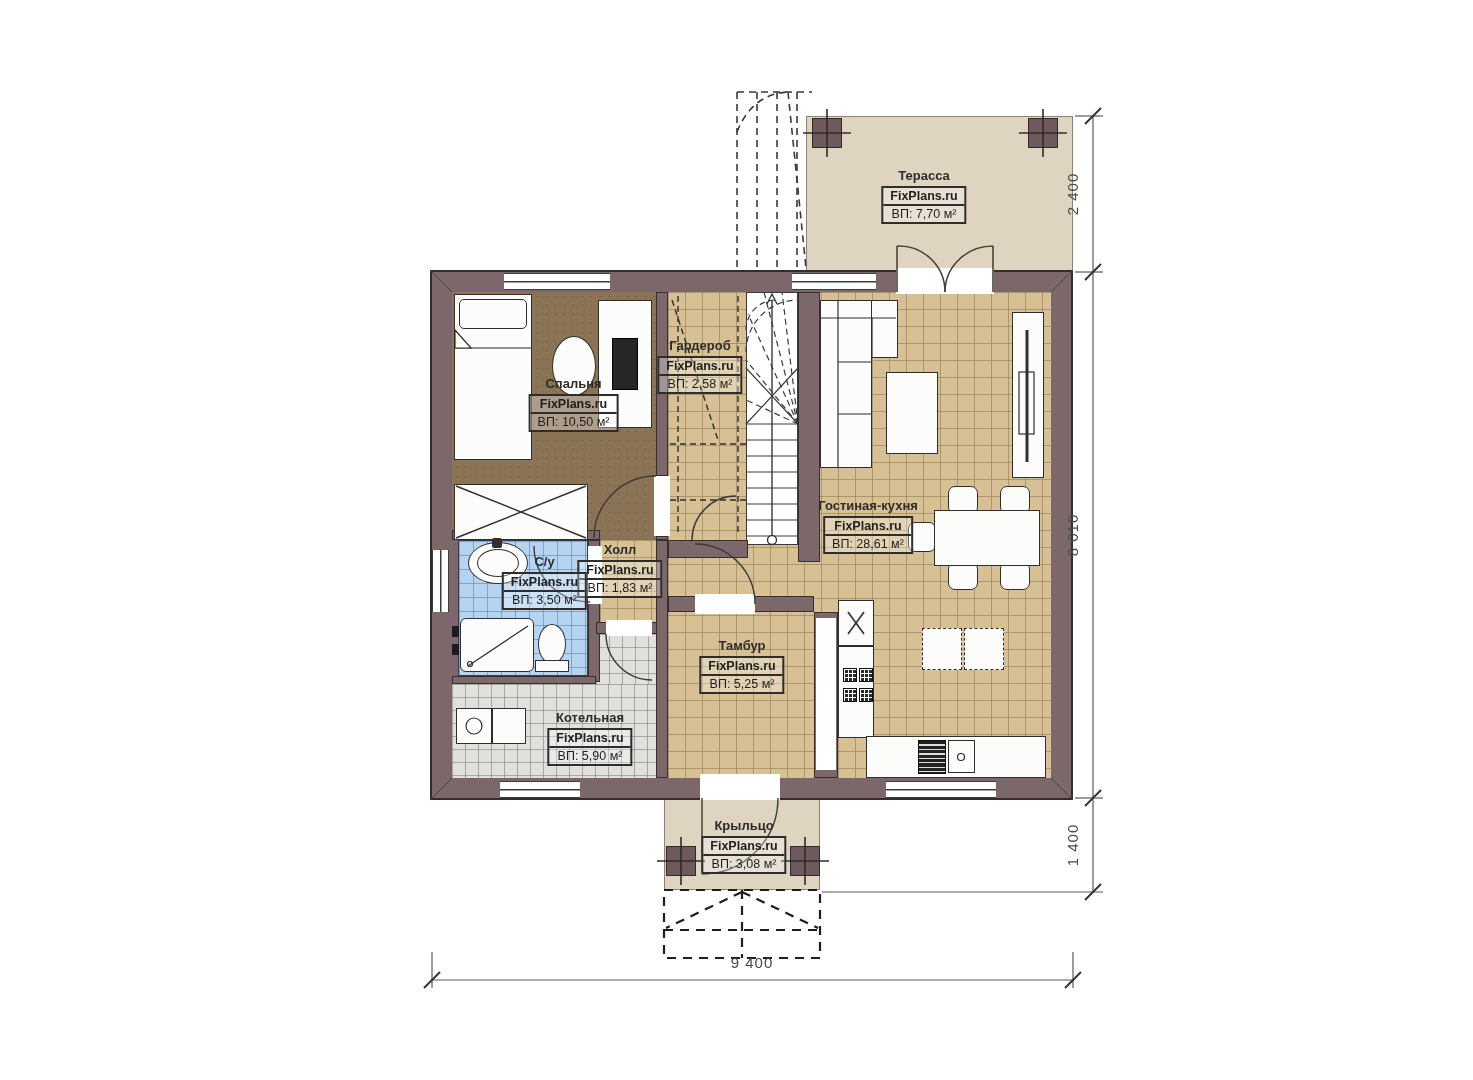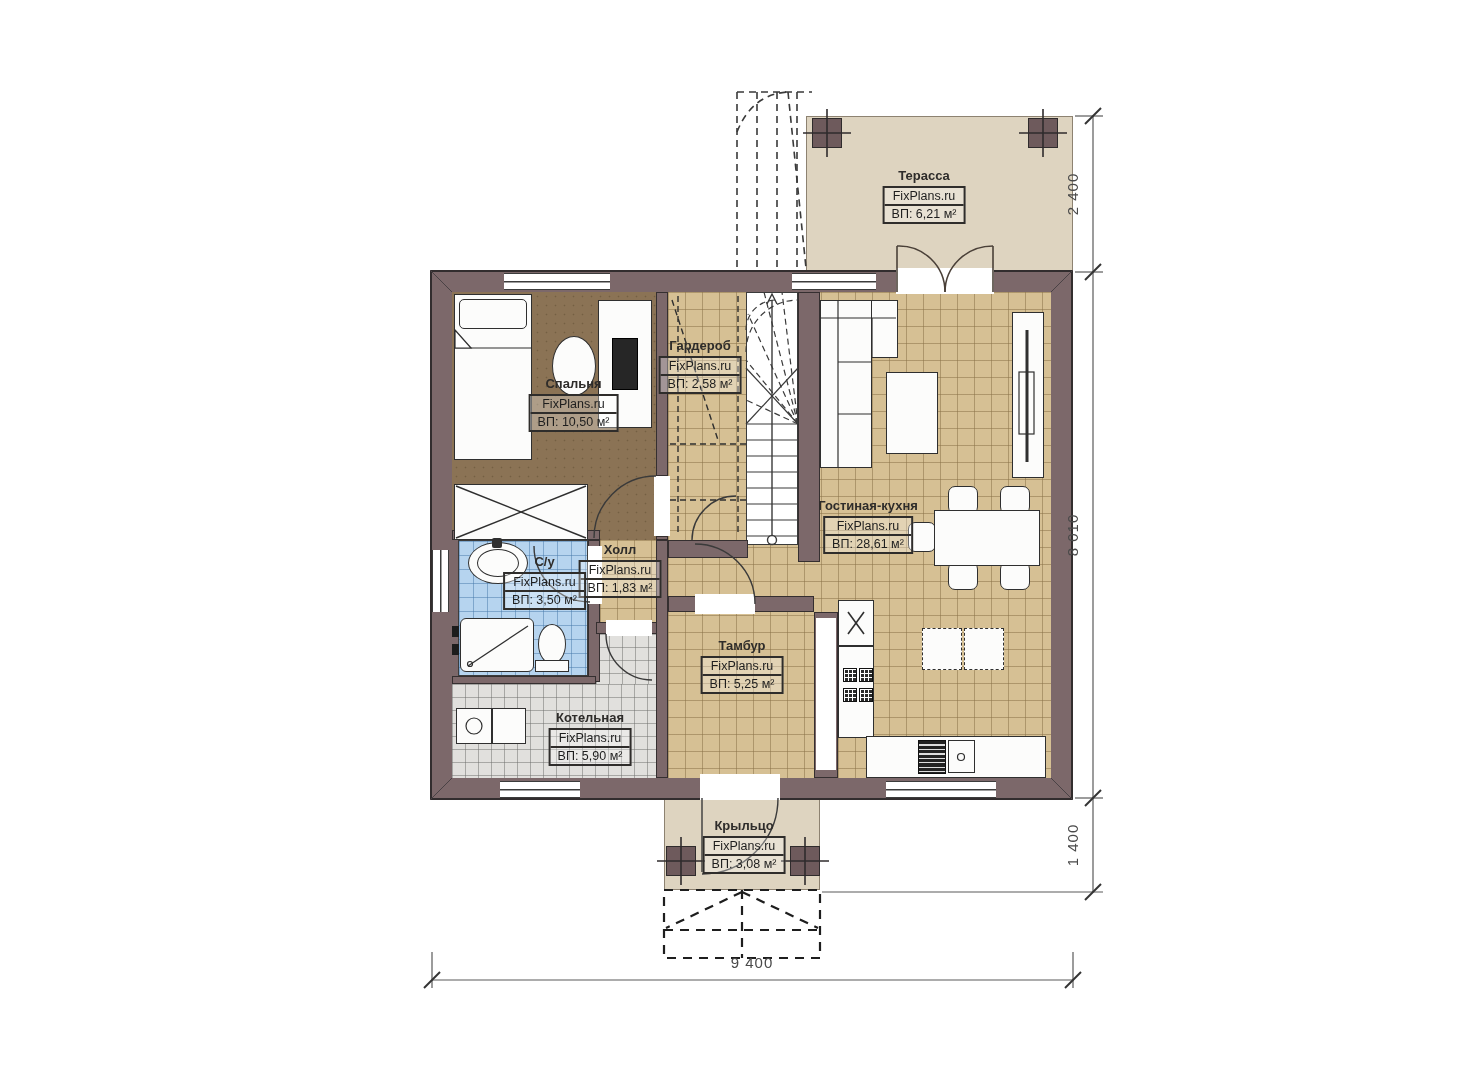--- a/index.html
+++ b/index.html
@@ -36,21 +36,21 @@
     border-left:1.5px solid #3c3c3c;border-right:1.5px solid #3c3c3c;
     background-image:linear-gradient(#3c3c3c,#3c3c3c);background-size:1.5px 100%;
     background-position:center;background-repeat:no-repeat;}
   .burner{position:absolute;box-sizing:border-box;width:14px;height:14px;background-color:#2a2a2a;
     background-image:linear-gradient(#fff 1px,transparent 1px),linear-gradient(90deg,#fff 1px,transparent 1px);
     background-size:4px 4px;border:1px solid #111;}
   .rack{position:absolute;box-sizing:border-box;background:repeating-linear-gradient(180deg,#222 0 3px,#ddd 3px 4.5px);border:1.5px solid #111;}
   .room-label{position:absolute;text-align:center;transform:translateX(-50%);white-space:nowrap;}
   .room-name{font-weight:bold;font-size:13px;color:#2e2c2a;margin-bottom:3px;}
   .label-box{display:inline-block;border:2px solid #2f2d2b;background:rgba(255,255,255,.3);}
-  .label-box .brand{padding:1px 7px;border-bottom:2px solid #2f2d2b;font-size:12.5px;color:#1e1e1e;}
+  .label-box .brand{padding:1px 7px;border-bottom:2px solid #2f2d2b;font-size:12.5px;color:#1e1e1e;font-weight:bold;}
   .label-box .area{padding:1px 7px;font-size:12.5px;color:#1e1e1e;}
   .dim{position:absolute;font-size:15px;color:#4a4a4a;letter-spacing:1px;white-space:nowrap;}
   .dim.v{transform:translate(-50%,-50%) rotate(-90deg);}
   .dim.h{transform:translateX(-50%);}
   svg{position:absolute;left:0;top:0;pointer-events:none;}
 </style>
 </head>
 <body>
 
 <div id="canvas">
@@ -278,21 +278,21 @@
 
   <div class="dim v" style="left:1072px;top:194px;">2 400</div>
   <div class="dim v" style="left:1072px;top:535px;">8 010</div>
   <div class="dim v" style="left:1072px;top:845px;">1 400</div>
   <div class="dim h" style="left:752px;top:954px;">9 400</div>
 
   <div class="room-label" style="left:924px;top:168px;">
     <div class="room-name">Терасса</div>
     <div class="label-box">
       <div class="brand">FixPlans.ru</div>
-      <div class="area">ВП: 6,21 м²</div>
+      <div class="area">ВП: 7,70 м²</div>
     </div>
   </div>
 
   <div class="room-label" style="left:557px;top:376px;padding-left:33px;">
     <div class="room-name">Спальня</div>
     <div class="label-box">
       <div class="brand">FixPlans.ru</div>
       <div class="area">ВП: 10,50 м²</div>
     </div>
   </div>

